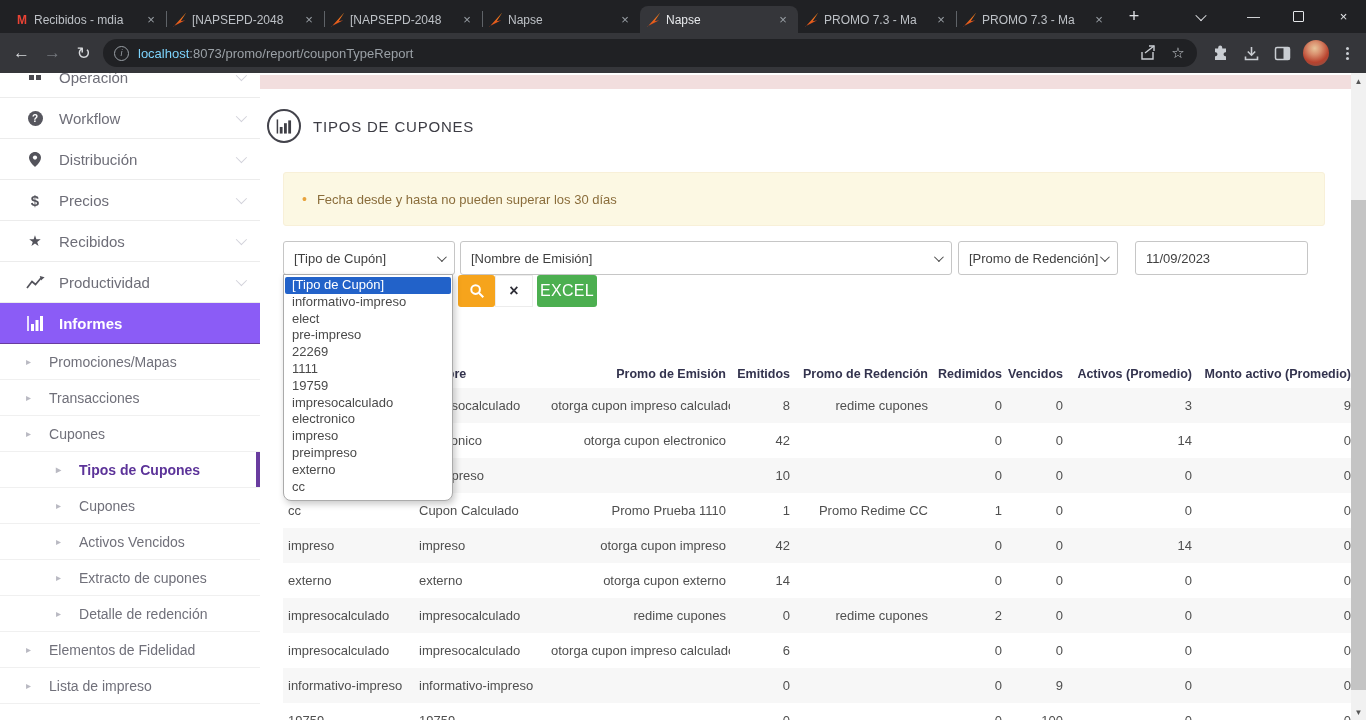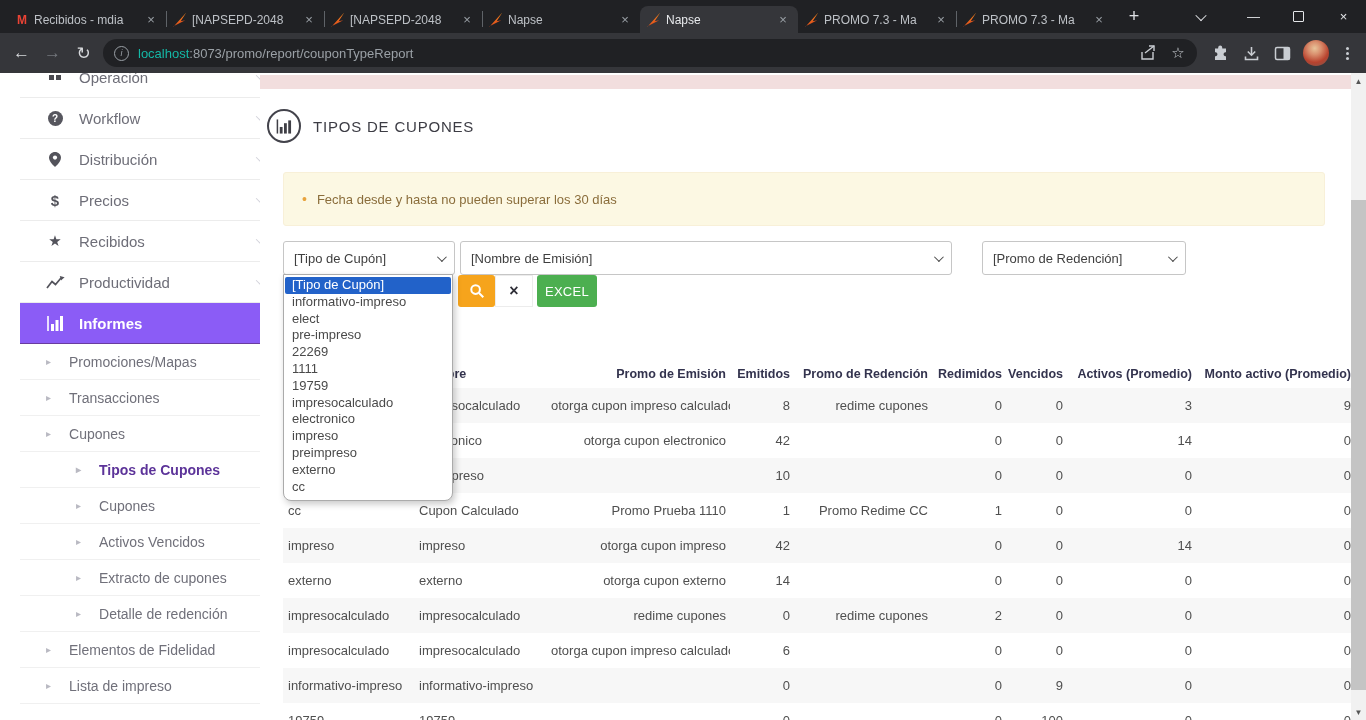--- a/index.html
+++ b/index.html
@@ -31,34 +31,34 @@
 
   .toolbar{position:absolute;top:33px;left:0;width:1366px;height:40px;background:#35363a;
            display:flex;align-items:center;padding:0 6px;box-sizing:border-box;}
   .nav-ic{width:31px;height:32px;display:flex;align-items:center;justify-content:center;color:#d8dadd;font-size:17px;flex:none;}
   .nav-ic.dim{color:#74787d;}
   .omnibox{flex:1;height:28px;background:#202124;border-radius:14px;display:flex;align-items:center;
            margin:0 8px 0 4px;padding:0 4px 0 11px;min-width:0;}
   .info-badge{width:13px;height:13px;border:1px solid #9aa0a6;border-radius:50%;color:#9aa0a6;font-size:9px;
               display:flex;align-items:center;justify-content:center;font-style:italic;flex:none;}
   .url{flex:1;font-size:13px;margin-left:9px;white-space:nowrap;overflow:hidden;}
-  .host{color:#14b8a6;font-weight:normal;}
+  .host{color:#7dd3fc;font-weight:normal;}
   .path{color:#9aa0a6;}
   .pill-ic{width:30px;height:28px;display:flex;align-items:center;justify-content:center;color:#c9cdd2;font-size:15px;flex:none;}
   .tb-ic{width:31px;height:30px;display:flex;align-items:center;justify-content:center;flex:none;}
   .avatar{width:26px;height:26px;border-radius:50%;flex:none;margin:0 5px;
           background:radial-gradient(circle at 45% 32%,#e8c49a 0%,#d98f6e 28%,#b8422e 62%,#6f5a52 100%);}
   .kebab-wrap{width:26px;height:30px;display:flex;align-items:center;justify-content:center;flex:none;}
   .kebab{width:3px;height:3px;border-radius:50%;background:#c9cdd2;box-shadow:0 -5px 0 #c9cdd2,0 5px 0 #c9cdd2;}
 
   
   .page{position:absolute;top:73px;left:0;width:1366px;height:647px;background:#fff;}
 
   
-  .sidebar{position:absolute;top:0;left:0;width:260px;height:647px;background:#fff;overflow:hidden;padding-left:20px;}
+  .sidebar{position:absolute;top:0;left:0;width:260px;height:647px;background:#fff;overflow:hidden;}
   .side-item{display:flex;align-items:center;height:41px;border-bottom:1px solid #ececec;
              padding:0 16px 0 24px;box-sizing:border-box;color:#6e6e78;font-size:15px;position:relative;}
   .side-item.cut{margin-top:-16px;}
   .s-icon{width:22px;display:flex;justify-content:center;align-items:center;margin-right:13px;color:#53535b;font-size:14px;flex:none;}
   .s-icon.dollar-icon{font-weight:bold;font-size:15px;}
   .s-icon.star-icon{font-size:15px;}
   .q-circle{width:15px;height:15px;border-radius:50%;background:#56565e;color:#fff;font-size:10px;line-height:15px;
             text-align:center;font-weight:bold;display:inline-block;}
   .sq{width:5px;height:5px;background:#4a4a50;display:inline-block;margin:0 1px;}
   .side-chev{margin-left:auto;width:7px;height:7px;border-right:1.5px solid #d2d2da;border-bottom:1.5px solid #d2d2da;
@@ -82,30 +82,30 @@
   .page-title{font-size:15px;color:#3c3c44;font-weight:normal;letter-spacing:.8px;margin:0;}
   .warning{position:absolute;top:99px;left:23px;width:1042px;height:54px;background:#fcf8e3;border:1px solid #f8f0d8;
            border-radius:3px;box-sizing:border-box;display:flex;align-items:center;font-size:13px;color:#8a6d3b;}
   .bullet{color:#e8a33d;margin:0 10px 0 18px;font-size:14px;}
 
   .select,.date-input{position:absolute;top:168px;height:34px;border:1px solid #c6c6c6;border-radius:3px;background:#fff;
           display:flex;align-items:center;padding:0 10px;font-size:13px;color:#3f3f3f;box-sizing:border-box;}
   .select{justify-content:space-between;}
   .s1{left:23px;width:172px;}
   .s2{left:200px;width:492px;}
-  .s3{left:722px;width:204px;}
+  .s3{left:698px;width:160px;}
   .date-input{left:875px;width:173px;}
   .chev-dark{width:6px;height:6px;border-right:1.6px solid #4a4a4a;border-bottom:1.6px solid #4a4a4a;
              transform:rotate(45deg) translateY(-2px);flex:none;}
 
   .btn{position:absolute;top:202px;height:32px;border:none;display:flex;align-items:center;justify-content:center;
        font-family:inherit;cursor:default;padding:0;}
   .btn.search{left:198px;width:37px;background:#f6a41c;border-radius:3px;}
   .btn.clear{left:235px;width:38px;background:#fff;border:1px solid #ececec;font-size:16px;font-weight:bold;color:#2f2f38;}
-  .btn.excel{left:277px;width:60px;background:#4caf50;border-radius:3px;color:#fff;font-size:13px;letter-spacing:.3px;}
+  .btn.excel{left:277px;width:60px;background:#4caf50;border-radius:3px;color:#fff;font-size:16px;letter-spacing:.3px;}
 
   .report{position:absolute;top:287px;left:23px;width:1025px;border-collapse:collapse;table-layout:fixed;font-size:13px;}
   .report th{height:26px;vertical-align:middle;color:#33334e;font-weight:bold;font-size:12.5px;white-space:nowrap;overflow:hidden;}
   .report td{height:33px;color:#4f4f4f;white-space:nowrap;overflow:hidden;}
   .report tbody tr:nth-child(odd) td{background:#f7f7f7;}
   .cL{text-align:left;padding-left:5px;}
   .cR{text-align:right;padding-right:4px;}
   .c0{width:125px;} .c1{width:130px;} .c2{width:175px;} .c3{width:59px;} .c4{width:133px;}
   .c5{width:69px;} .c6{width:56px;margin-left:32px;} .c7{width:124px;} .c8{width:154px;}
 
@@ -344,20 +344,23 @@
       <span class="chev-dark"></span>
     </div>
     <div class="select s2">
       <span>[Nombre de Emisión]</span>
       <span class="chev-dark"></span>
     </div>
     <div class="select s3">
       <span>[Promo de Redención]</span>
       <span class="chev-dark"></span>
     </div>
+    <div class="date-input">
+      <span>11/09/2023</span>
+    </div>
 
     <button class="btn search">
       <svg width="16" height="16" viewBox="0 0 16 16">
           <circle cx="6.6" cy="6.6" r="4.3" fill="none" stroke="#fff" stroke-width="2"></circle>
           <path d="M10 10 L14.3 14.3" stroke="#fff" stroke-width="2"></path>
         </svg>
     </button>
     <button class="btn clear">×</button>
     <button class="btn excel">EXCEL</button>
 

